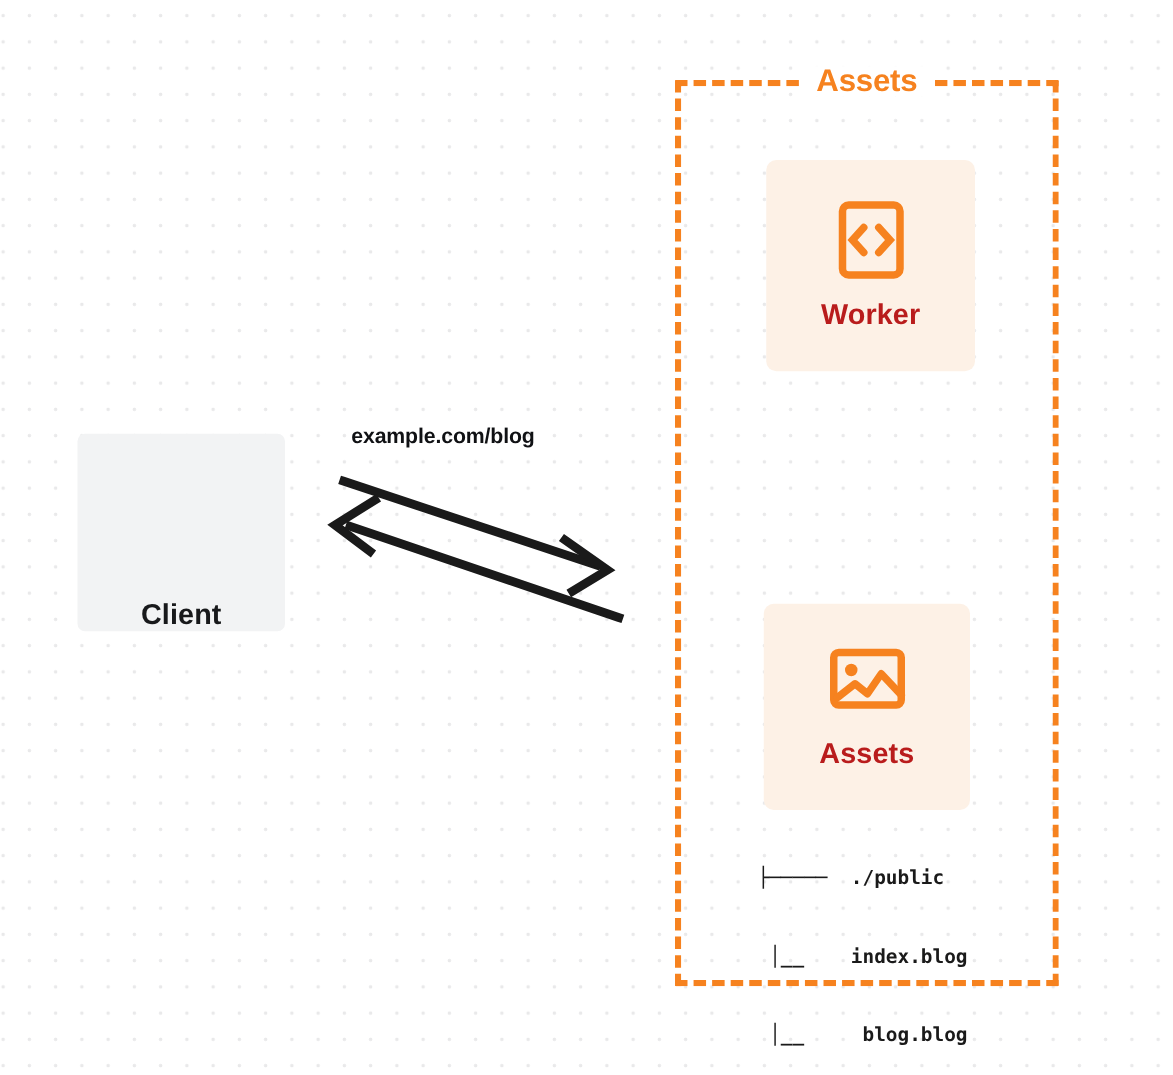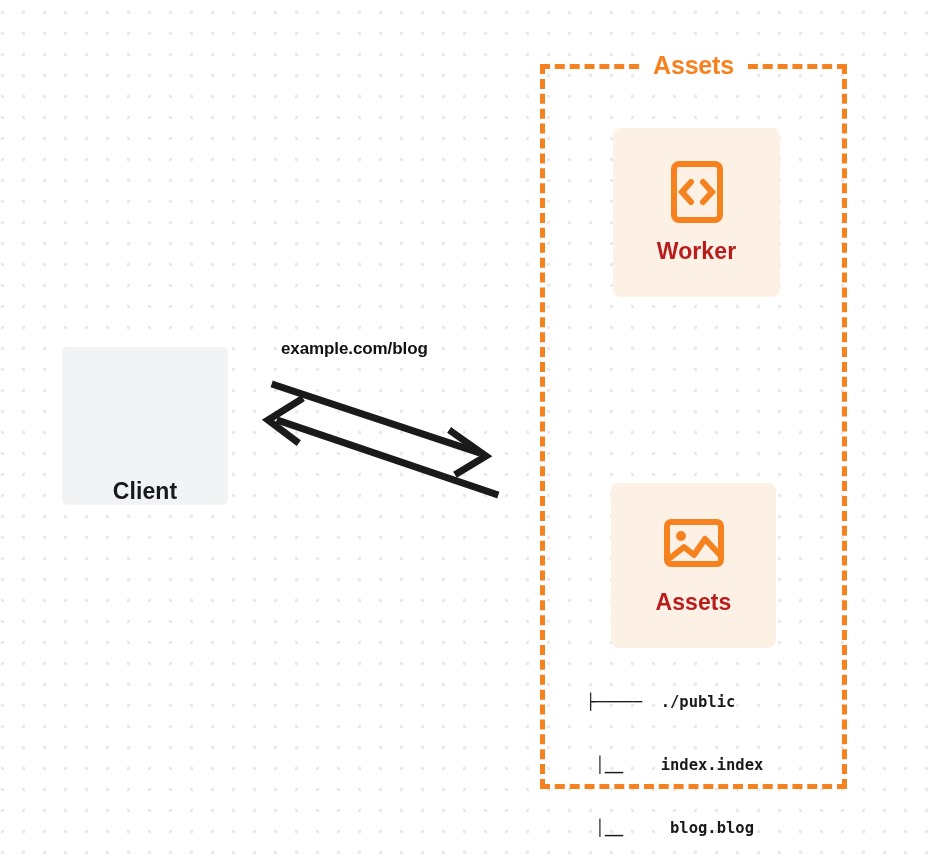--- a/index.html
+++ b/index.html
@@ -146,20 +146,21 @@
     font-family: "DejaVu Sans Mono", "Liberation Mono", monospace;
     font-size: 15.5px;
     font-weight: bold;
     line-height: 21px;
     color: #1a1a1a;
     white-space: pre;
   }
   .tree-row {
     display: block;
     white-space: pre;
+    margin-left: 20px;
   }
 </style>
 </head>
 <body>
 
 <div id="canvas">
 
   <div class="client-node">
     <span class="client-label">Client</span>
   </div>
@@ -196,18 +197,18 @@
     <svg class="card-icon" viewBox="0 0 64 64" xmlns="http://www.w3.org/2000/svg">
       <rect x="5" y="11" width="54" height="42" rx="4" ry="4" fill="none" stroke="#f6821f" stroke-width="6"></rect>
       <circle cx="19" cy="25" r="5" fill="#f6821f"></circle>
       <polyline points="8,47 22,36 32,44 43,28 59,45" fill="none" stroke="#f6821f" stroke-width="6" stroke-linecap="round" stroke-linejoin="round"></polyline>
     </svg>
     <span class="card-label">Assets</span>
   </div>
 
   <div class="file-tree">
     <span class="tree-row"><span>├─────</span><span>  ./public</span></span>
-    <span class="tree-row"><span> │__</span><span>    index.index</span></span>
+    <span class="tree-row"><span> │__</span><span>    index.blog</span></span>
     <span class="tree-row"><span> │__</span><span>     blog.blog</span></span>
     
   </div>
 
 </div>
 
 </body></html>

